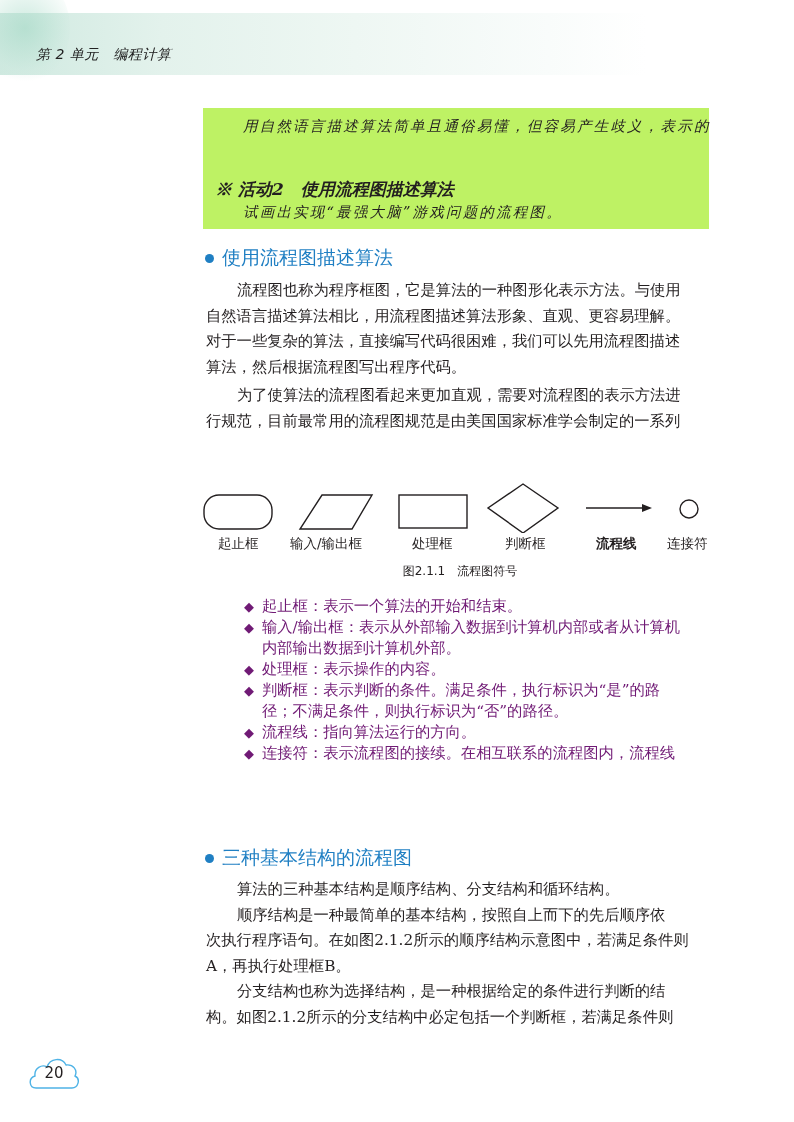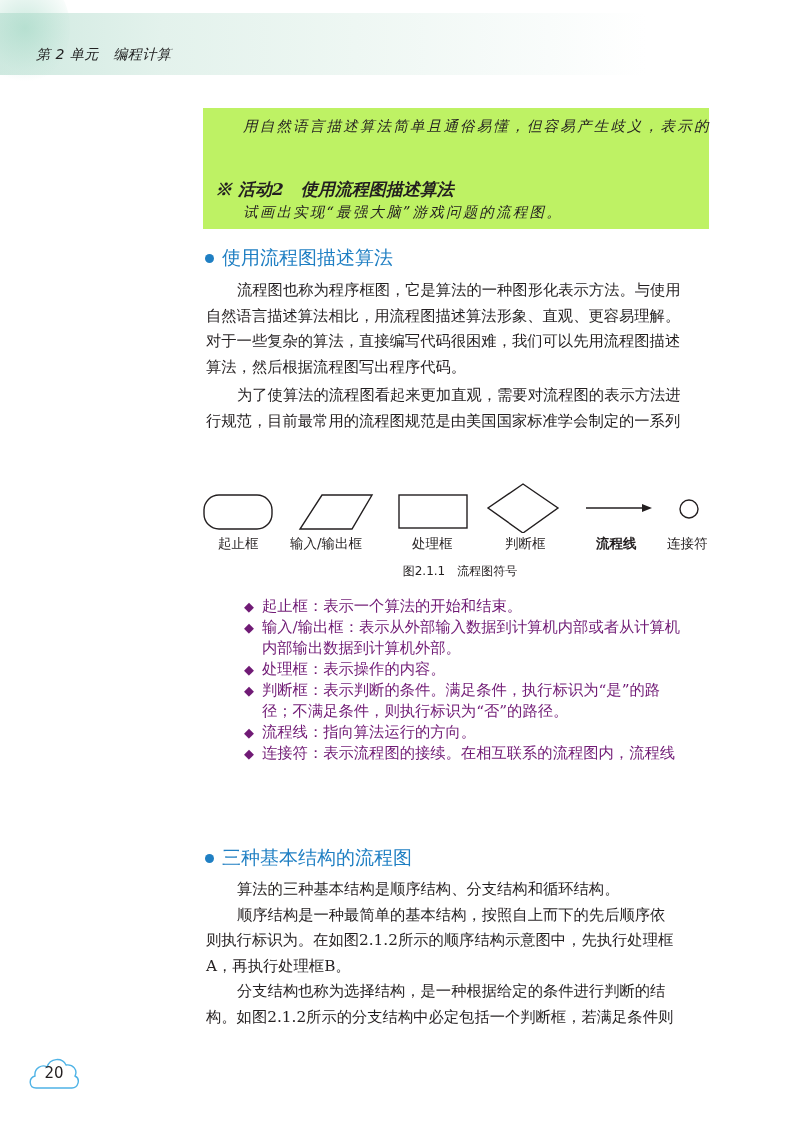--- a/index.html
+++ b/index.html
@@ -148,21 +148,21 @@
 </div>
 
 <div class="section-heading" style="top:845px;">
   <span class="dot"></span>
   <span>三种基本结构的流程图</span>
 </div>
 
 <div class="para" style="top:877px;">
   <span class="line indent">算法的三种基本结构是顺序结构、分支结构和循环结构。</span>
   <span class="line indent">顺序结构是一种最简单的基本结构，按照自上而下的先后顺序依</span>
-  <span class="line">则执行标识为。在如图2.1.2所示的顺序结构示意图中，先执行处理框</span>
+  <span class="line">次执行程序语句。在如图2.1.2所示的顺序结构示意图中，若满足条件则</span>
   <span class="line">A，再执行处理框B。</span>
   <span class="line indent">分支结构也称为选择结构，是一种根据给定的条件进行判断的结</span>
   <span class="line">构。如图2.1.2所示的分支结构中必定包括一个判断框，若满足条件则</span>
 </div>
 
 <div class="page-num">
   <svg width="52" height="40" style="position:absolute;left:0;top:0;">
     <path d="M8,36 C1,36 0,26 7,24 C6,16 14,12 19,15 C22,6 34,5 38,13 C45,12 50,18 47,24 C53,27 50,36 44,36 Z" fill="#ffffff" stroke="#4fb3e6" stroke-width="1.4"></path>
   </svg>
   <span>20</span>

